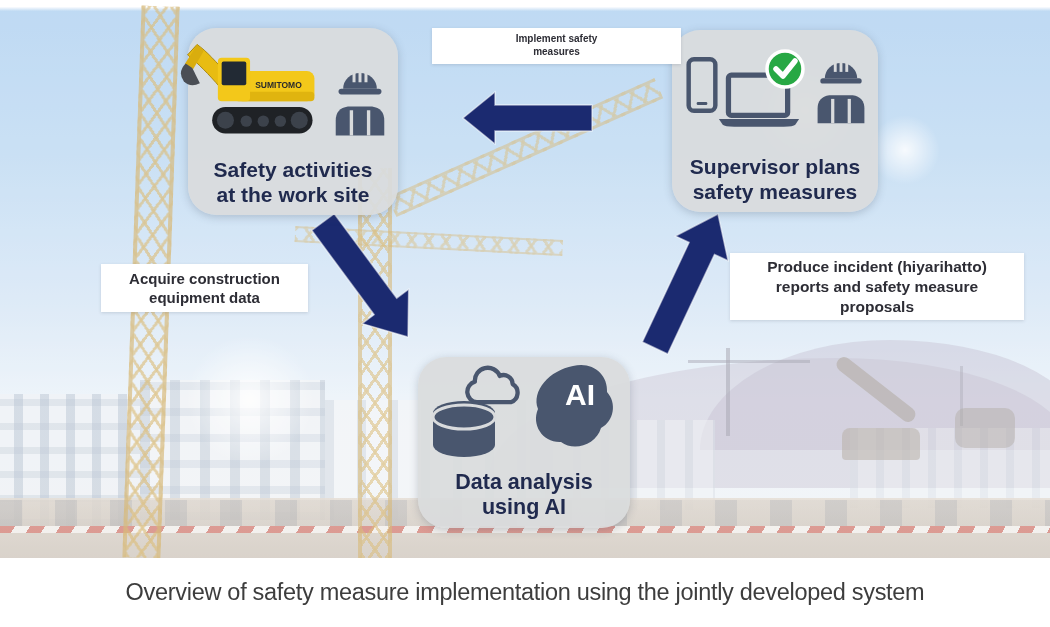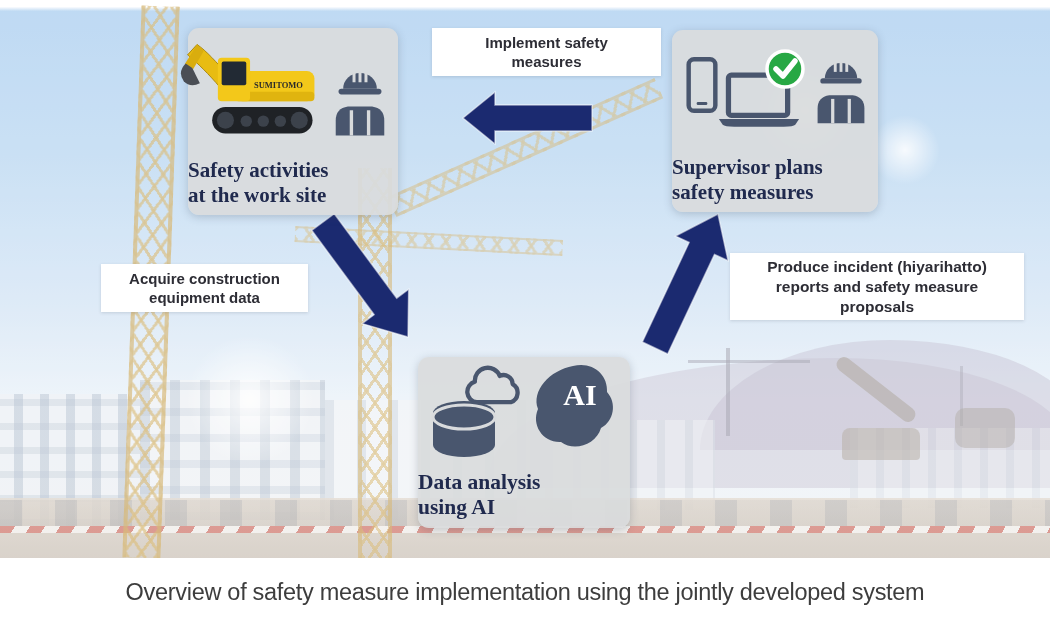--- a/index.html
+++ b/index.html
@@ -54,32 +54,32 @@
   .sil-body2{left:955px;top:408px;width:60px;height:40px;background:rgba(150,142,132,.45);border-radius:10px;}
   
   .flare{border-radius:50%;background:radial-gradient(circle,rgba(255,255,255,.85) 0%,rgba(255,255,255,0) 70%);}
   .f1{left:185px;top:335px;width:130px;height:130px;}
   .f2{left:755px;top:60px;width:100px;height:100px;}
   .f3{left:870px;top:115px;width:70px;height:70px;}
   .wash{left:0;top:0;width:1050px;height:558px;background:rgba(255,255,255,.26);}
 
   
   .arrows{position:absolute;left:0;top:0;z-index:3;pointer-events:none;}
-  .node{position:absolute;z-index:4;background:rgba(217,219,221,.93);border-radius:11px;
-        box-shadow:0 2px 8px rgba(60,70,90,.25);font-family:Liberation Serif, serif;}
-  .node-title{position:absolute;bottom:8px;left:0;width:100%;
+  .node{position:absolute;z-index:4;background:rgba(217,219,221,.93);border-radius:28px;
+        box-shadow:0 2px 8px rgba(60,70,90,.25);}
+  .node-title{position:absolute;bottom:8px;left:0;width:100%;text-align:center;
               font-weight:bold;color:#202a4e;white-space:pre-line;line-height:1.16;}
   .node-worksite{left:188px;top:28px;width:210px;height:187px;}
   .node-supervisor{left:672px;top:30px;width:206px;height:182px;}
   .node-analysis{left:418px;top:357px;width:212px;height:171px;}
   .node .ic{position:absolute;}
   .label{position:absolute;z-index:5;background:#ffffff;color:#2d2d35;font-weight:bold;
          text-align:center;white-space:pre-line;line-height:1.28;
          box-shadow:0 1px 3px rgba(60,70,90,.18);}
-  .label-implement{left:432px;top:28px;width:213px;font-size:15px;padding:5px 8px;}
+  .label-implement{left:432px;top:28px;width:213px;font-size:10px;padding:5px 18px;}
   .label-acquire{left:101px;top:264px;width:207px;font-size:15px;padding:5px 0;}
   .label-produce{left:730px;top:253px;width:294px;font-size:15.5px;padding:4px 0;}
   .caption-area{position:absolute;left:0;top:558px;width:1050px;height:69px;background:#ffffff;
                 display:flex;align-items:center;justify-content:center;border-radius:10px;}
   .caption{font-size:23.5px;color:#3d3d3d;letter-spacing:-0.3px;margin:0;}
 </style>
 </head>
 <body>
 
 <div class="figure">

